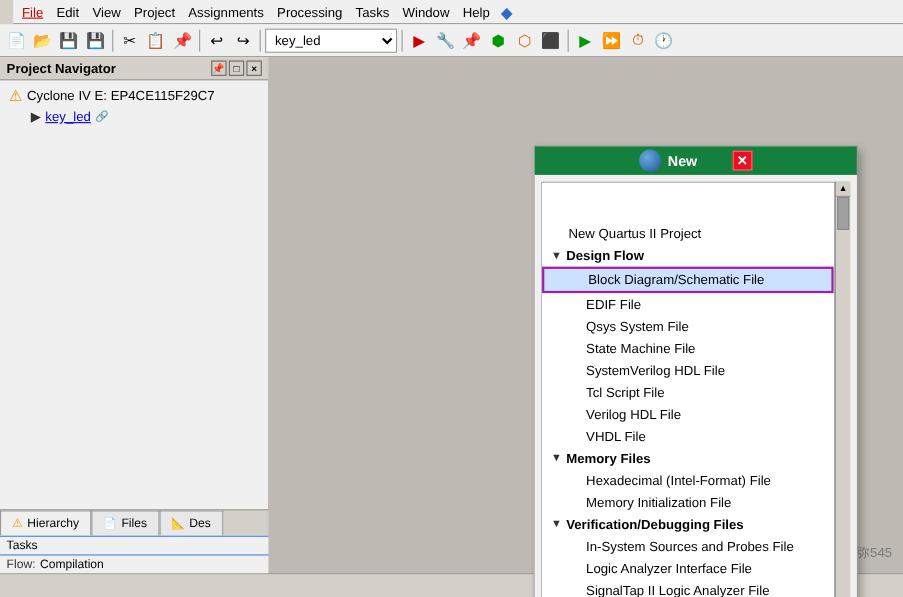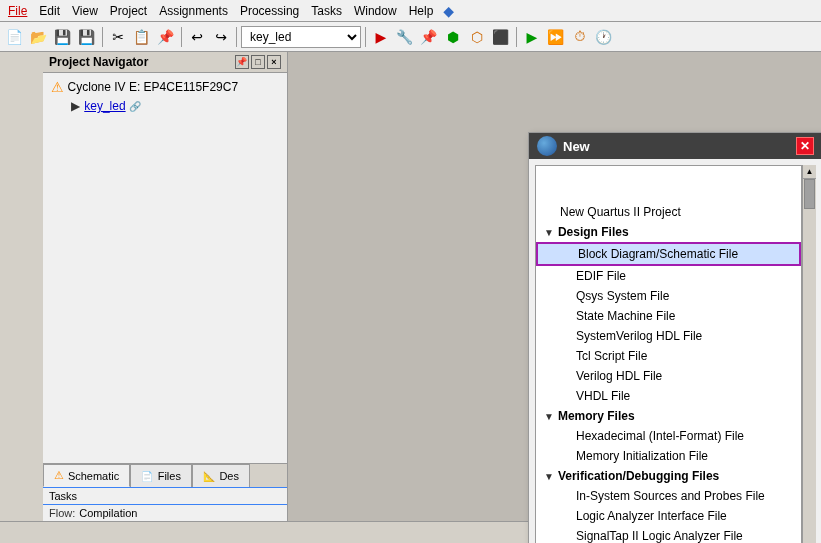--- a/index.html
+++ b/index.html
@@ -1,30 +1,30 @@
 <!DOCTYPE html>
 <html><head>
   <meta charset="utf-8">
   <style>
     * { box-sizing: border-box; margin: 0; padding: 0; }
     body { font-family: 'Segoe UI', Arial, sans-serif; font-size: 12px; background: #d4d0c8; width: 821px; height: 543px; overflow: hidden; position: relative; }
 
     
-    .menubar { background: #f0f0f0; border-bottom: 1px solid #999; display: flex; align-items: center; height: 22px; padding: 0 2px; }
+    .menubar { background: #f0f0f0; border-bottom: 1px solid #999; display: flex; align-items: center; height: 22px; padding: 0 2px; margin-left: 12px; }
     .menubar-item { padding: 2px 6px; cursor: pointer; color: #000; font-size: 12px; }
     .menubar-item.highlight { color: #cc0000; text-decoration: underline; }
 
     
     .toolbar { background: #f0f0f0; border-bottom: 1px solid #999; display: flex; align-items: center; height: 30px; padding: 2px 4px; gap: 2px; }
     .toolbar-btn { width: 22px; height: 22px; background: #f0f0f0; border: 1px solid transparent; cursor: pointer; display: flex; align-items: center; justify-content: center; font-size: 14px; }
     .toolbar-sep { width: 1px; height: 20px; background: #999; margin: 0 2px; }
     .toolbar-dropdown { height: 22px; border: 1px solid #999; background: #fff; padding: 0 4px; font-size: 12px; width: 120px; }
 
     
-    .main-area { display: flex; height: calc(543px - 52px - 22px); padding-left: 43px; }
+    .main-area { display: flex; height: calc(543px - 52px - 22px); }
 
     
     .left-panel { width: 245px; background: #f0f0f0; border-right: 1px solid #999; display: flex; flex-direction: column; }
     .panel-header { background: #d4d0c8; border-bottom: 1px solid #999; padding: 3px 6px; display: flex; align-items: center; justify-content: space-between; font-size: 12px; font-weight: bold; }
     .panel-header-title { font-size: 12px; font-weight: bold; }
     .panel-controls { display: flex; gap: 2px; }
     .panel-ctrl-btn { width: 14px; height: 14px; background: #d4d0c8; border: 1px solid #666; cursor: pointer; display: flex; align-items: center; justify-content: center; font-size: 9px; }
 
     .tree-area { flex: 1; padding: 4px; overflow: auto; }
     .tree-item { padding: 2px 4px; display: flex; align-items: center; gap: 4px; cursor: pointer; }
@@ -46,21 +46,21 @@
     .right-panel { flex: 1; background: #d4d0c8; position: relative; }
 
     
     .watermark { position: absolute; bottom: 10px; right: 10px; color: #888; font-size: 12px; }
 
     
     .modal-overlay { position: absolute; top: 0; left: 0; right: 0; bottom: 0; background: rgba(0,0,0,0.1); z-index: 10; }
 
     
     .dialog { position: absolute; top: 80px; left: 240px; width: 295px; background: #f0f0f0; border: 1px solid #999; box-shadow: 4px 4px 8px rgba(0,0,0,0.3); z-index: 20; }
-    .dialog-titlebar { background: #404040; color: #fff; padding: 4px 8px; display: flex; align-items: center; justify-content: space-between; font-size: 13px; font-weight: bold; height: 26px; gap: 32px; }
+    .dialog-titlebar { background: #15803d; color: #fff; padding: 4px 8px; display: flex; align-items: center; justify-content: center; font-size: 13px; font-weight: bold; height: 26px; gap: 32px; }
     .dialog-close { width: 18px; height: 18px; background: #e81123; border: 1px solid #ff6b6b; color: #fff; cursor: pointer; display: flex; align-items: center; justify-content: center; font-size: 12px; font-weight: bold; }
     .dialog-icon { width: 20px; height: 20px; border-radius: 50%; background: radial-gradient(circle at 35% 35%, #6ad, #259); display: inline-block; margin-right: 6px; vertical-align: middle; }
 
     .dialog-content { padding: 6px; overflow: auto; max-height: 430px; }
     .list-area { border: 1px solid #999; background: #fff; overflow-y: auto; max-height: 400px; }
     .list-item { padding: 3px 8px; cursor: pointer; font-size: 12px; color: #000; display: flex; align-items: center; gap: 4px; white-space: nowrap; }
     .list-item.selected-outline { background: #cce0ff; color: #000; border: 2px solid #a21caf; }
     .list-category { padding: 3px 8px; font-size: 12px; font-weight: bold; color: #000; display: flex; align-items: center; gap: 4px; }
     .expand-arrow { font-size: 10px; color: #333; }
     .indent1 { padding-left: 24px; margin-top: 36px; }
@@ -142,21 +142,21 @@
       <div class="tree-item tree-child">
         <span style="color:#333;">▶</span>
         <span class="tree-link">key_led</span>
         <span style="font-size:10px; color:#666;">🔗</span>
       </div>
     </div>
 
     <div class="tab-row">
       <div class="tab active">
         <span class="tab-icon">⚠</span>
-        <span>Schematic</span>
+        <span>Hierarchy</span>
       </div>
       <div class="tab">
         <span style="font-size:10px;">📄</span>
         <span>Files</span>
       </div>
       <div class="tab">
         <span style="font-size:10px;">📐</span>
         <span>Des</span>
       </div>
     </div>
@@ -189,21 +189,21 @@
         <div class="list-wrapper">
           <div class="list-content">
             <div class="list-area">
 
               <div class="list-item indent1">
                 <span>New Quartus II Project</span>
               </div>
 
               <div class="list-category">
                 <span class="expand-arrow">▼</span>
-                <span>Design Files</span>
+                <span>Design Flow</span>
               </div>
 
 
               <div class="list-item indent2 selected-outline">
                 <span>Block Diagram/Schematic File</span>
               </div>
 
               <div class="list-item indent2">
                 <span>EDIF File</span>
               </div>

